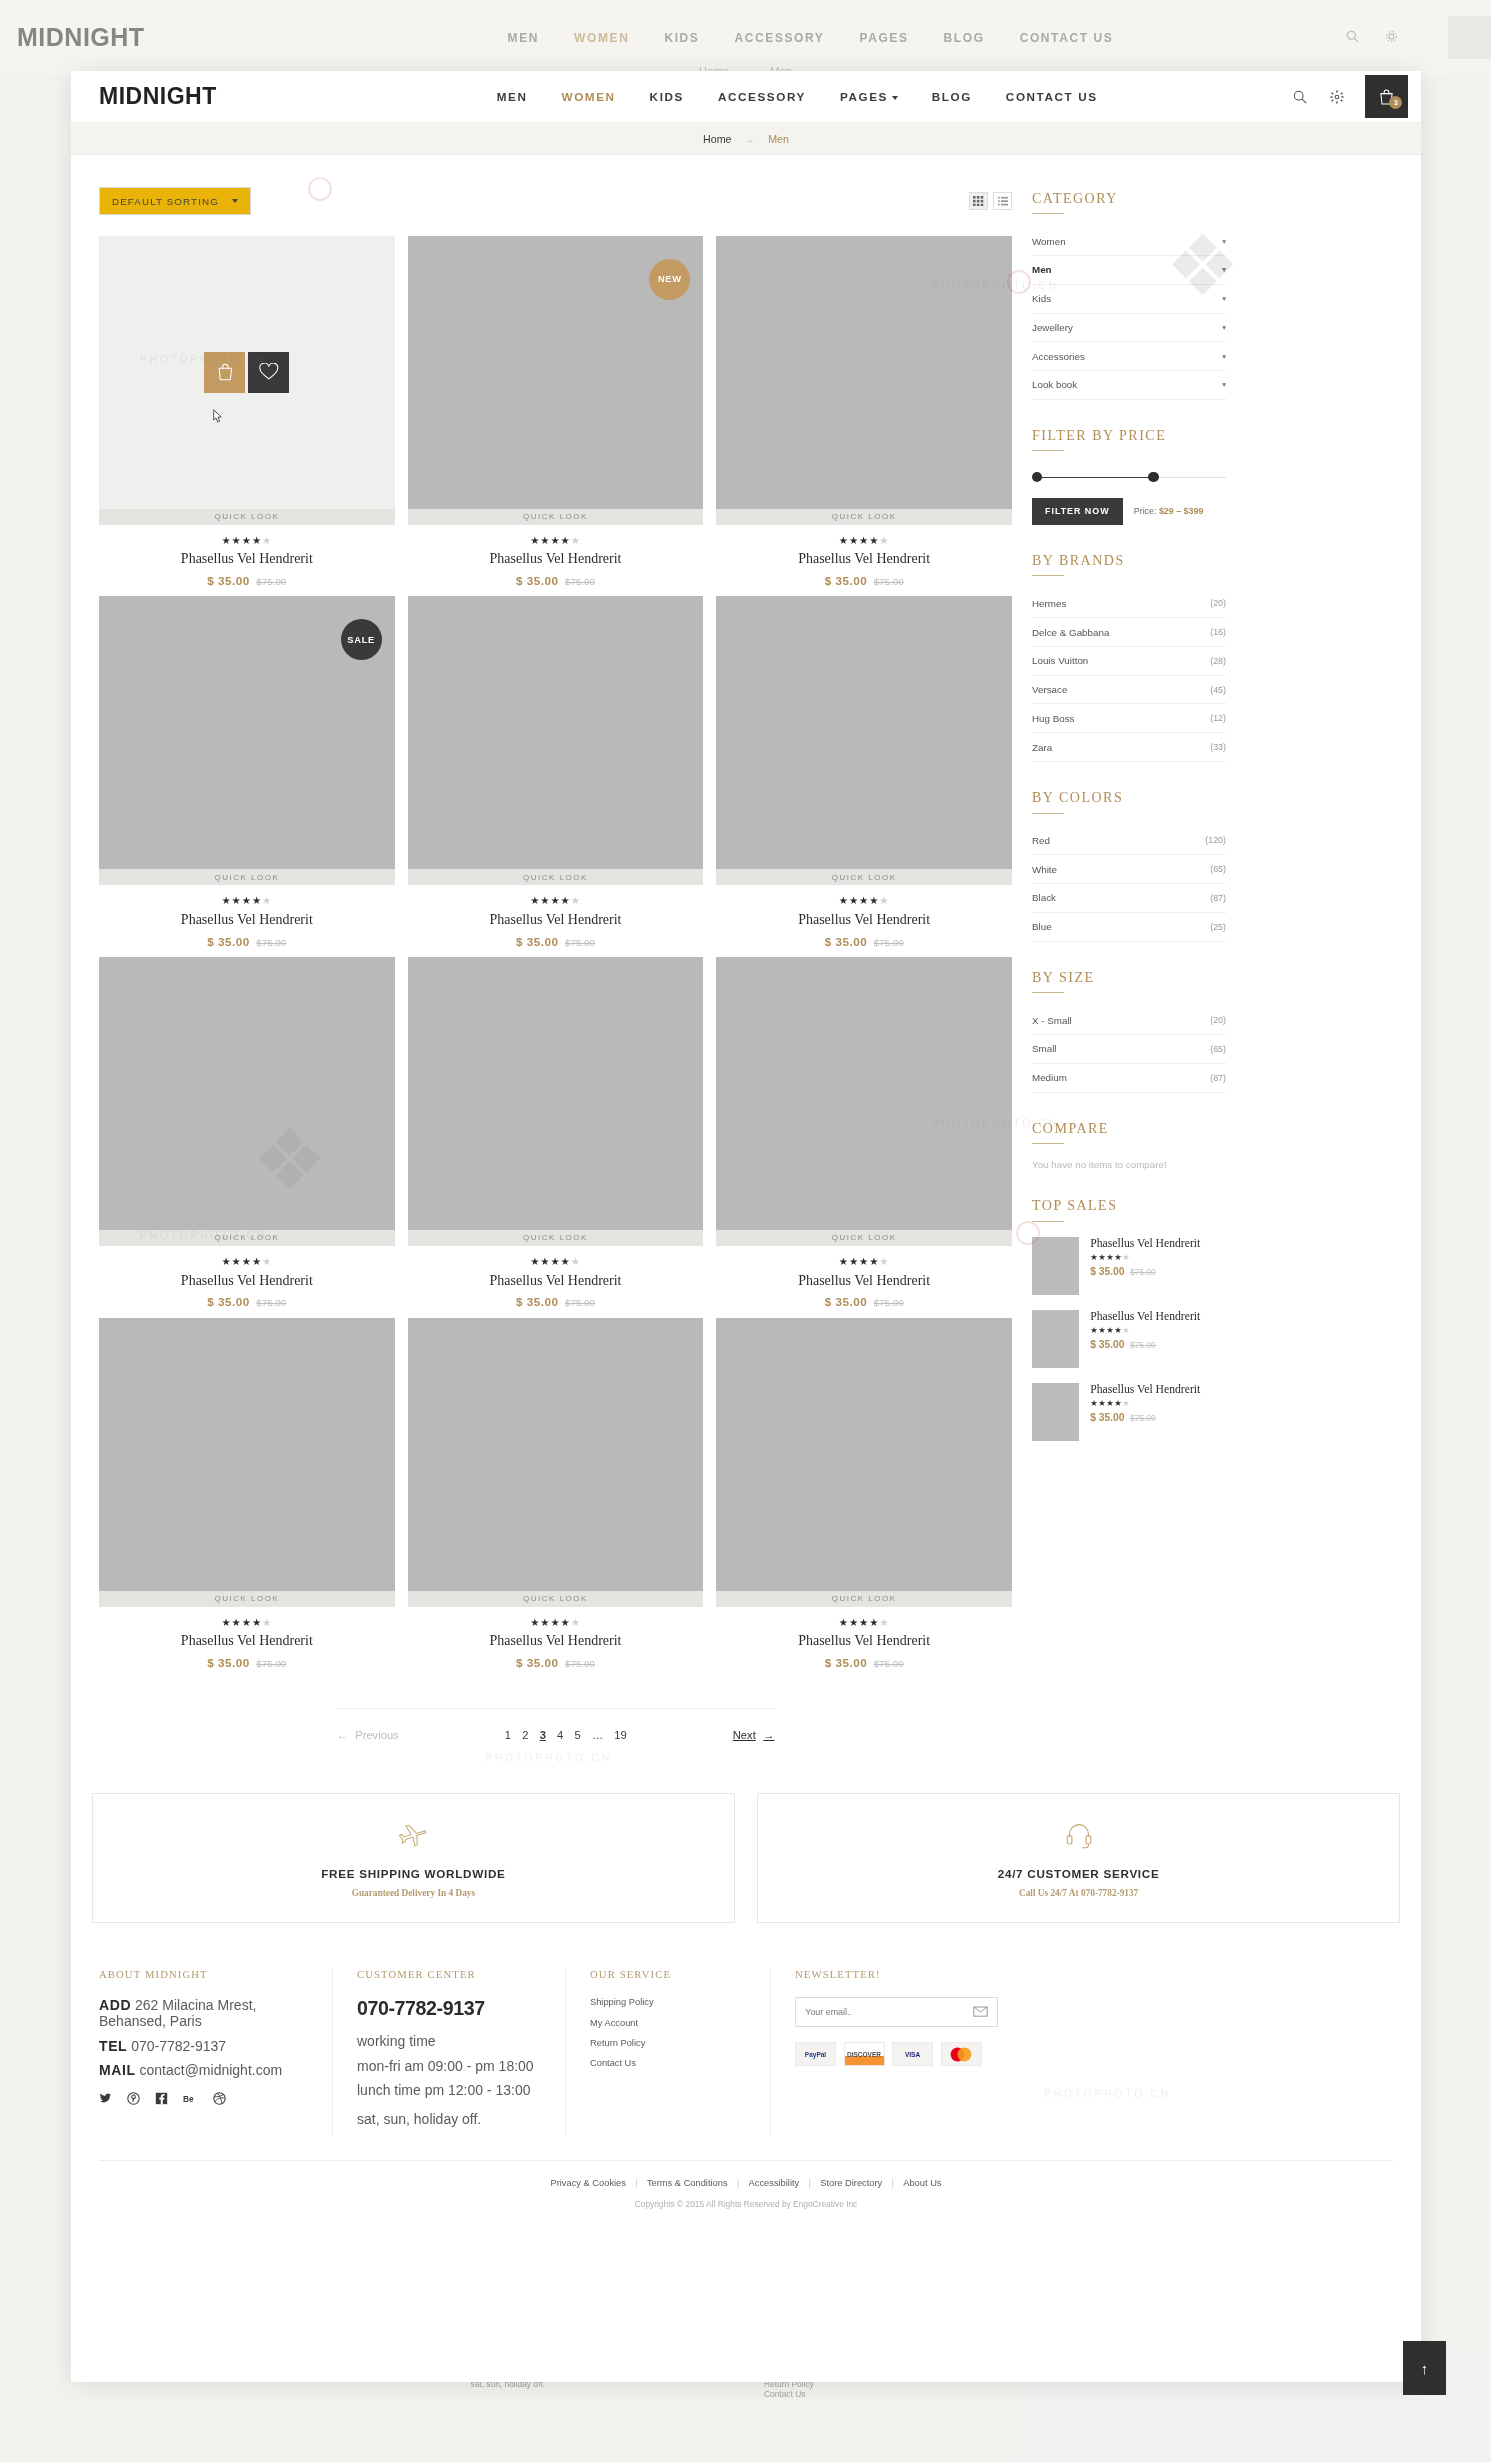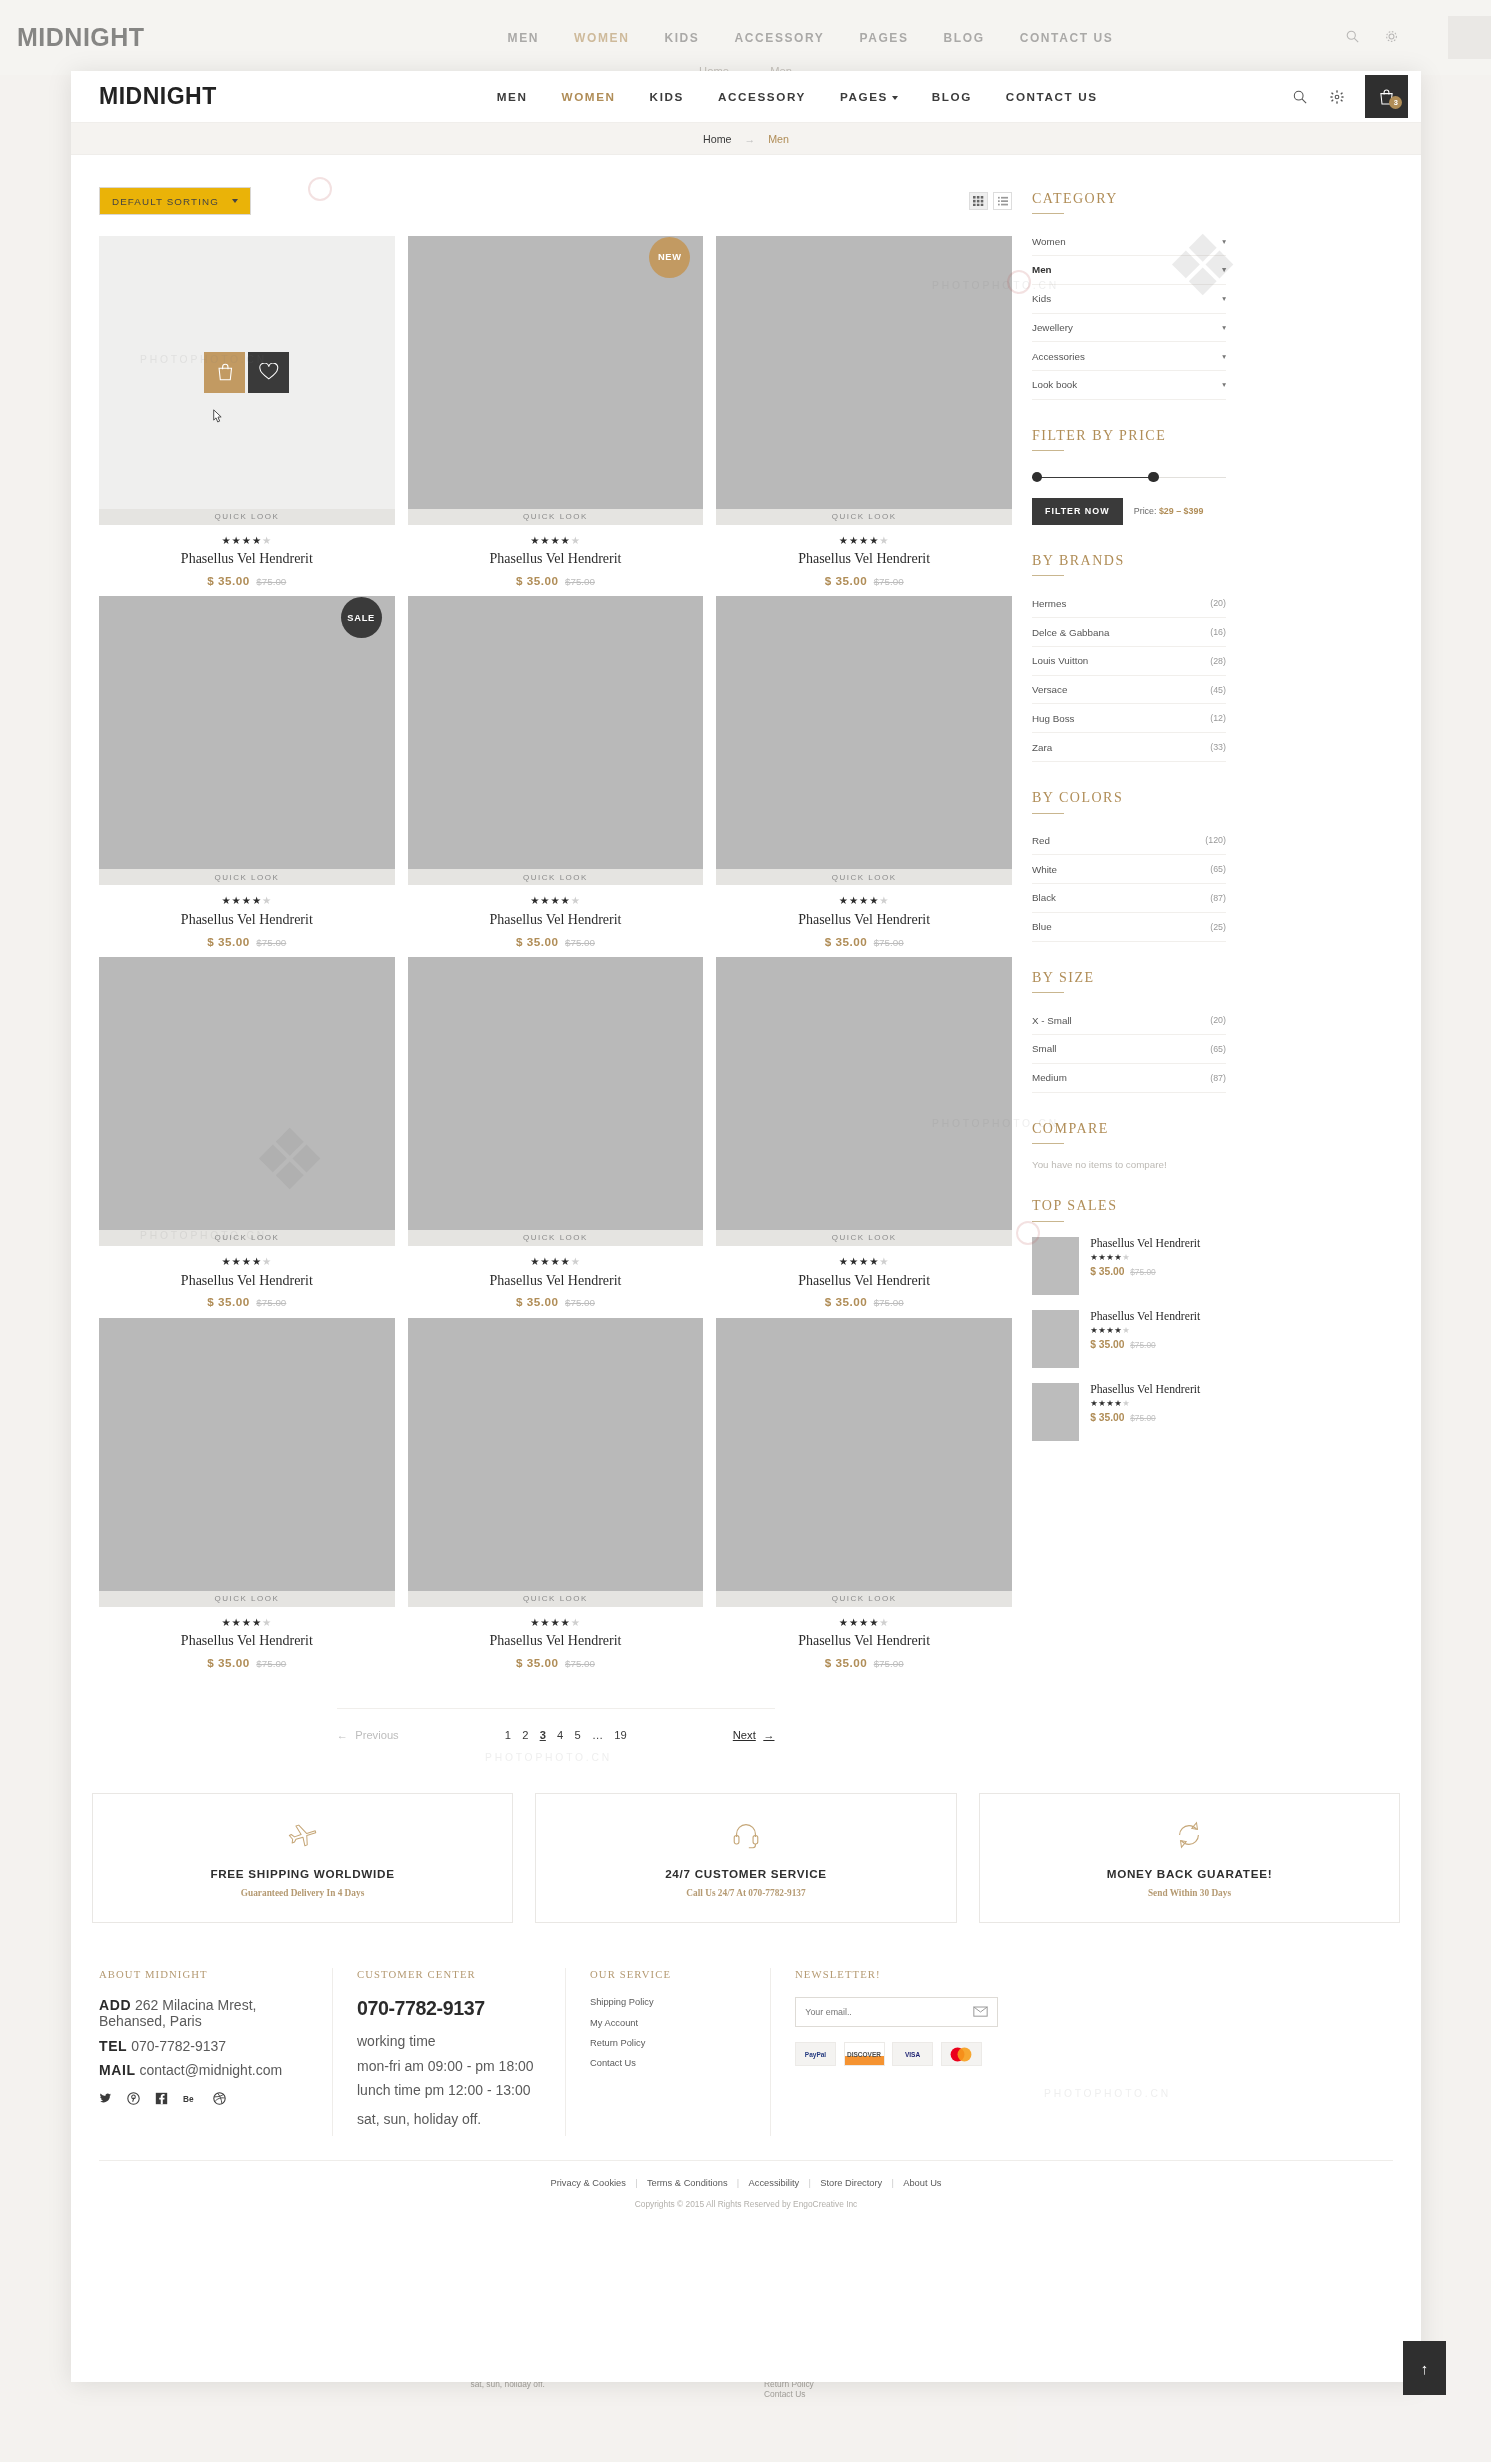--- a/index.html
+++ b/index.html
@@ -100,21 +100,21 @@
   .vt.on { background: #efefef; }
 
   .grid { display: grid; grid-template-columns: repeat(3, 1fr); gap: 9.3px 13px; }
   .card { width: 100%; }
   .thumb {
     position: relative; width: 100%; height: 273px; background: #b9b9b9;
     display:flex; align-items:center; justify-content:center; overflow:hidden;
   }
   .thumb.hovered { background: #efefee; }
   .badge {
-    position: absolute; top: 1px; right: 13px; width: 41px; height: 41px; border-radius: 50%;
+    position: absolute; top: 23px; right: 13px; width: 41px; height: 41px; border-radius: 50%;
     display:flex;align-items:center;justify-content:center;
     font-size: 9.3px; font-weight: 700; letter-spacing: 0.7px; color: #fff;
   }
   .badge.new { background: #c29a62; }
   .badge.sale { background: #3a3a3a; }
   .hoveracts { display: flex; gap: 2.8px; }
   .hb { width: 41px; height: 41px; display:flex;align-items:center;justify-content:center; }
   .hb.bag { background: #c29a62; }
   .hb.heart { background: #3a3a3a; }
   .cursor { position:absolute; left: 110px; top: 172px; }
@@ -674,30 +674,20 @@
       <div class="svc">
         <span class="sicon"><svg width="32" height="32" viewBox="0 0 34 34">
             <path d="M7 19 V16 a10 10 0 0 1 20 0 v3" fill="none" stroke="#c5a677" stroke-width="1.2"></path>
             <rect x="4.5" y="17.5" width="5" height="9" rx="2.2" fill="none" stroke="#c5a677" stroke-width="1.2"></rect>
             <rect x="24.5" y="17.5" width="5" height="9" rx="2.2" fill="none" stroke="#c5a677" stroke-width="1.2"></rect>
             <path d="M27 26.5 v1.5 a2.5 2.5 0 0 1-2.5 2.5 H20" fill="none" stroke="#c5a677" stroke-width="1.2"></path>
           </svg></span>
         <div class="sh">24/7 CUSTOMER SERVICE</div>
         <div class="ss">Call Us 24/7 At 070-7782-9137</div>
       </div>
-      <div class="svc">
-        <span class="sicon"><svg width="32" height="32" viewBox="0 0 34 34">
-            <path d="M27 17 a10 10 0 0 1-10 10 a10 10 0 0 1-8-4" fill="none" stroke="#c5a677" stroke-width="1.2"></path>
-            <path d="M7 17 a10 10 0 0 1 10-10 a10 10 0 0 1 8 4" fill="none" stroke="#c5a677" stroke-width="1.2"></path>
-            <path d="M25 4 l1 7 l-6-1 z" fill="none" stroke="#c5a677" stroke-width="1.1"></path>
-            <path d="M9 30 l-1-7 l6 1 z" fill="none" stroke="#c5a677" stroke-width="1.1"></path>
-          </svg></span>
-        <div class="sh">MONEY BACK GUARATEE!</div>
-        <div class="ss">Send Within 30 Days</div>
-      </div>
     </div>
 
   <div class="footer">
     <div class="fgrid">
 
       <div class="fcol c1">
         <div class="fh">ABOUT MIDNIGHT</div>
         <div class="frow">
           <b>ADD</b>
           <span>262 Milacina Mrest, Behansed, Paris</span>

